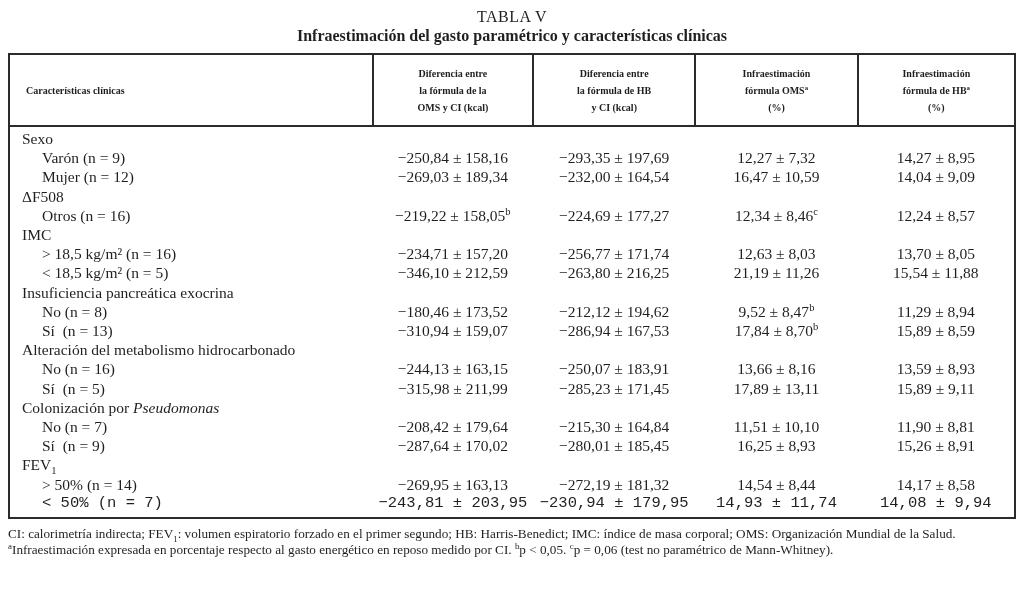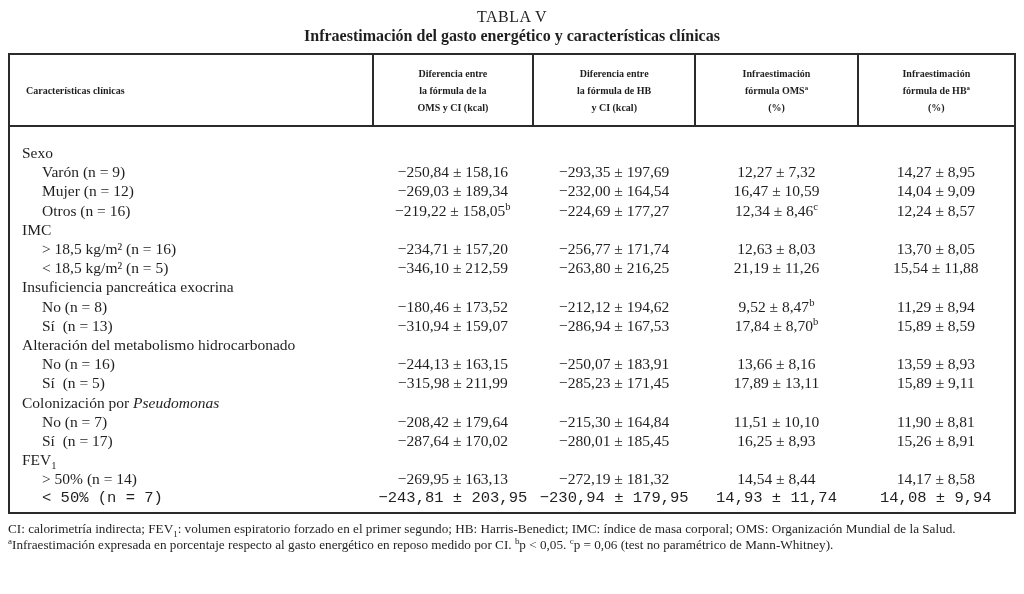--- a/index.html
+++ b/index.html
@@ -32,21 +32,21 @@
     line-height: 17px;
     text-align: center;
     vertical-align: middle;
     height: 66px;
     padding: 2px 4px;
     border-bottom: 2px solid #2b2b2b;
   }
   thead th + th { border-left: 2px solid #2b2b2b; }
   thead th.first { text-align: left; padding-left: 16px; }
 
-  tbody tr:first-child td { padding-top: 16px; font-family: Liberation Serif, serif; }
+  tbody tr:first-child td { padding-top: 2px; font-family: Liberation Serif, serif; }
   tbody tr:last-child td { padding-bottom: 4px; font-family: Liberation Mono, monospace; }
   tbody td {
     font-size: 15.5px;
     line-height: 19.2px;
     padding: 0 2px;
     white-space: pre;
     overflow: hidden;
   }
   td.label { text-align: left; padding-left: 12px; }
   td.label.indent { padding-left: 32px; margin-left: 22px; }
@@ -63,21 +63,21 @@
     text-align: left;
   }
   .footnotes p { margin: 0; }
 </style>
 </head>
 <body>
 
 <div class="page">
   <div class="caption">
     <div class="title">TABLA V</div>
-    <div class="subtitle">Infraestimación del gasto energético y características clínicas</div>
+    <div class="subtitle">Infraestimación del gasto paramétrico y características clínicas</div>
   </div>
 
   <table class="main">
     <colgroup>
       <col class="c1">
         <col class="c2">
         <col class="c3">
         <col class="c4">
         <col class="c5">
     </colgroup>
@@ -106,20 +106,27 @@
           <td class="num">14,27 ± 8,95</td>
         </tr>
         <tr>
           <td class="label indent">Mujer (n = 12)</td>
           <td class="num">−269,03 ± 189,34</td>
           <td class="num">−232,00 ± 164,54</td>
           <td class="num">16,47 ± 10,59</td>
           <td class="num">14,04 ± 9,09</td>
         </tr>
         <tr>
+          <td class="label">ΔF508</td>
+          <td class="num"> </td>
+          <td class="num"> </td>
+          <td class="num"> </td>
+          <td class="num"> </td>
+        </tr>
+        <tr>
           <td class="label indent">Otros (n = 16)</td>
           <td class="num">−219,22 ± 158,05<sup>b</sup></td>
           <td class="num">−224,69 ± 177,27</td>
           <td class="num">12,34 ± 8,46<sup>c</sup></td>
           <td class="num">12,24 ± 8,57</td>
         </tr>
         <tr>
           <td class="label">IMC</td>
           <td class="num"> </td>
           <td class="num"> </td>
@@ -190,21 +197,21 @@
           <td class="num"> </td>
         </tr>
         <tr>
           <td class="label indent">No (n = 7)</td>
           <td class="num">−208,42 ± 179,64</td>
           <td class="num">−215,30 ± 164,84</td>
           <td class="num">11,51 ± 10,10</td>
           <td class="num">11,90 ± 8,81</td>
         </tr>
         <tr>
-          <td class="label indent">Sí  (n = 17)</td>
+          <td class="label indent">Sí  (n = 9)</td>
           <td class="num">−287,64 ± 170,02</td>
           <td class="num">−280,01 ± 185,45</td>
           <td class="num">16,25 ± 8,93</td>
           <td class="num">15,26 ± 8,91</td>
         </tr>
         <tr>
           <td class="label">FEV<sub>1</sub></td>
           <td class="num"> </td>
           <td class="num"> </td>
           <td class="num"> </td>

